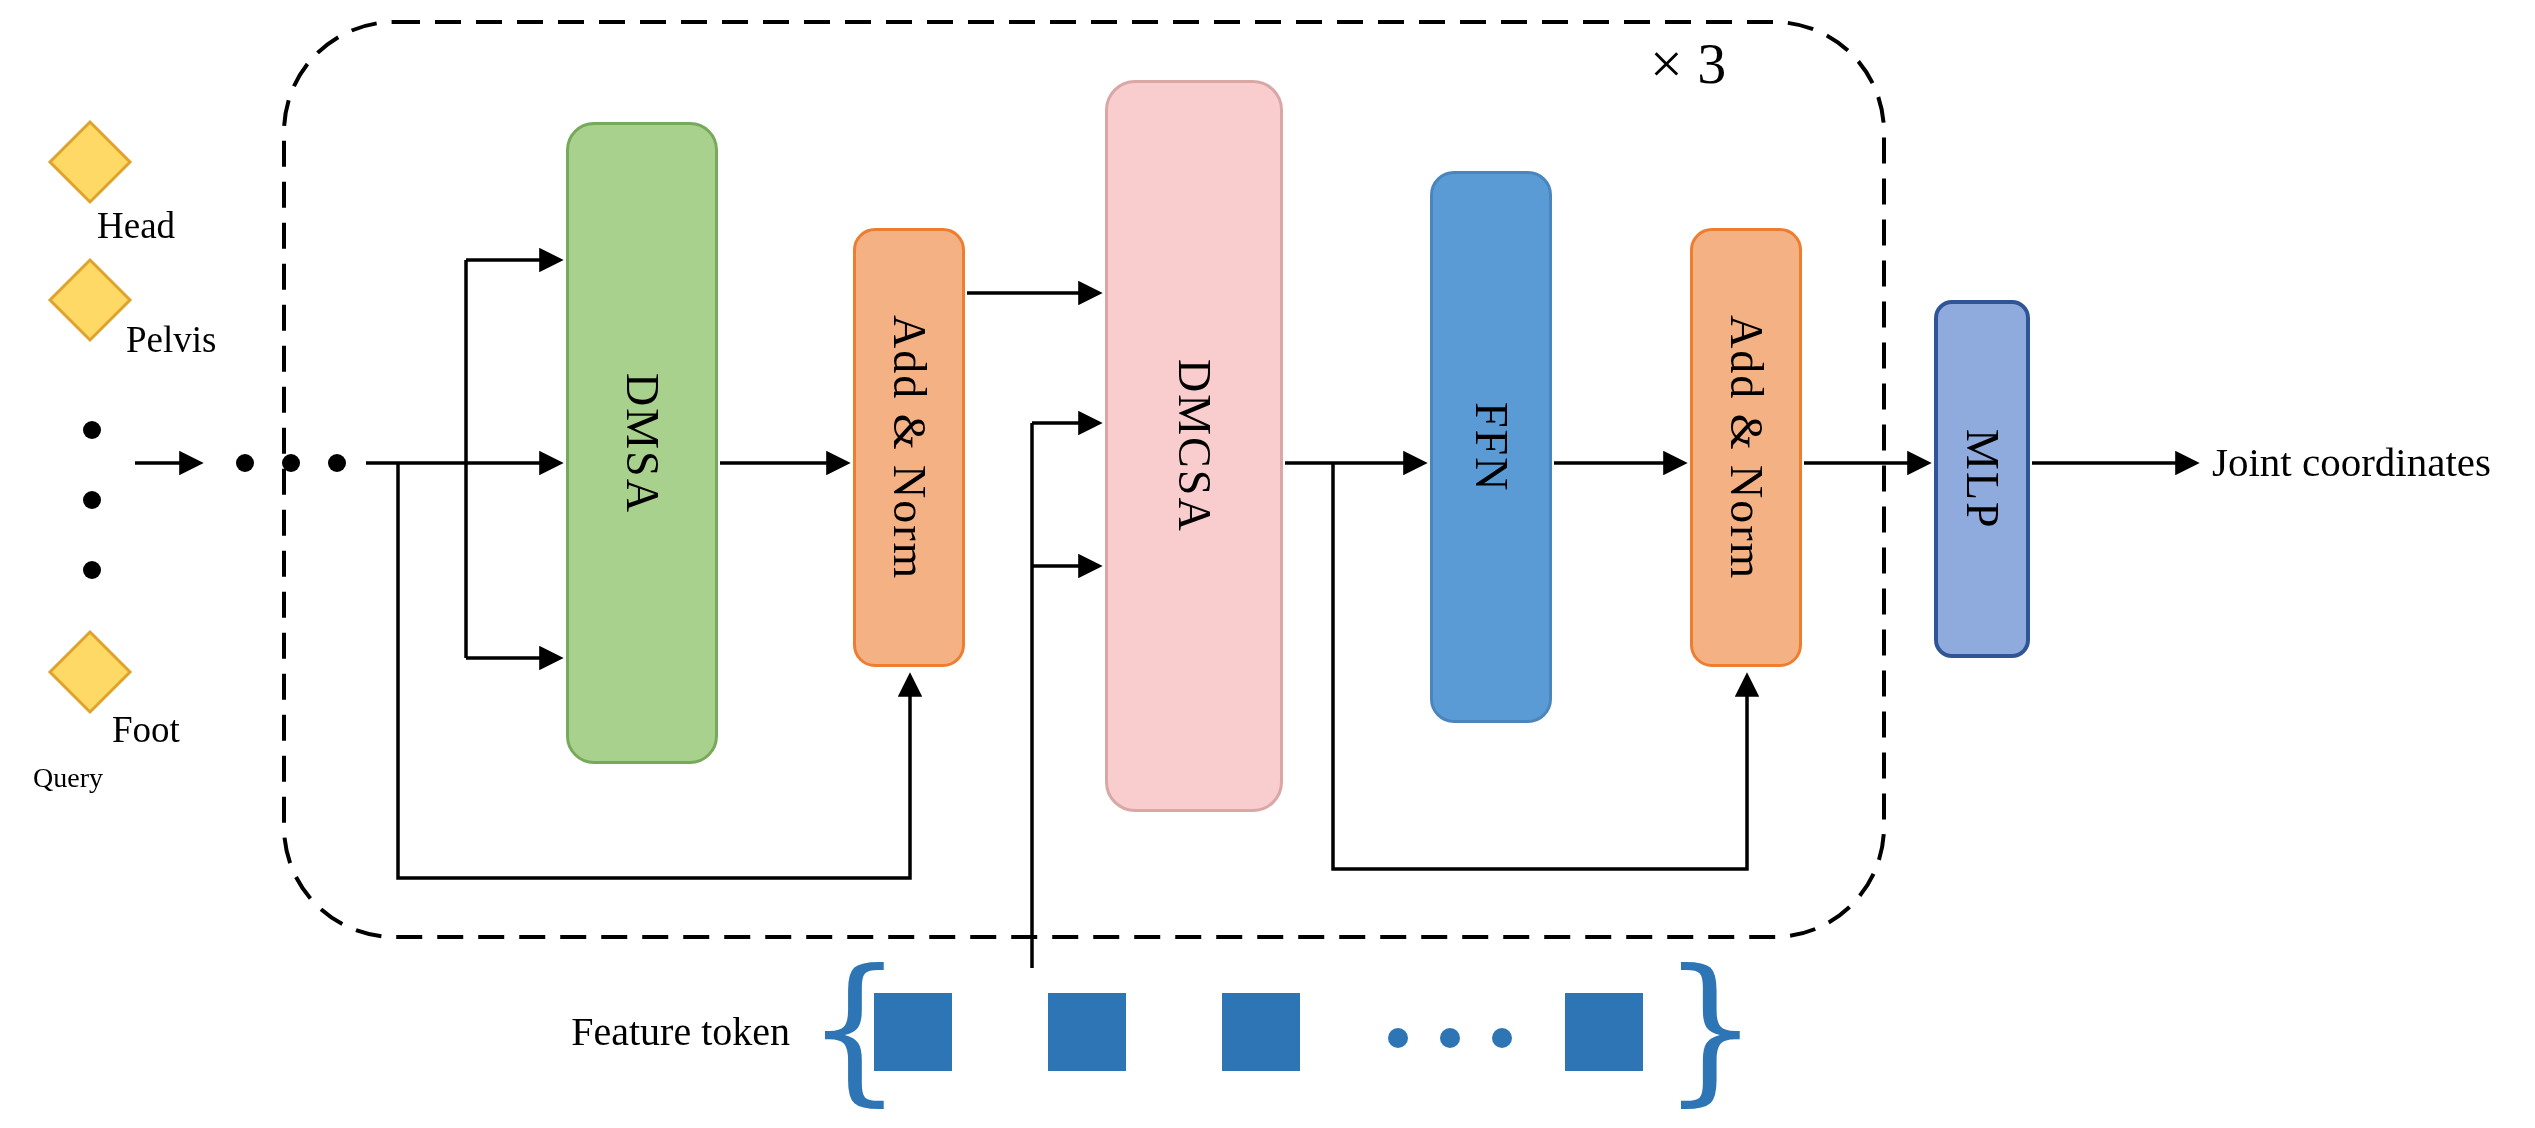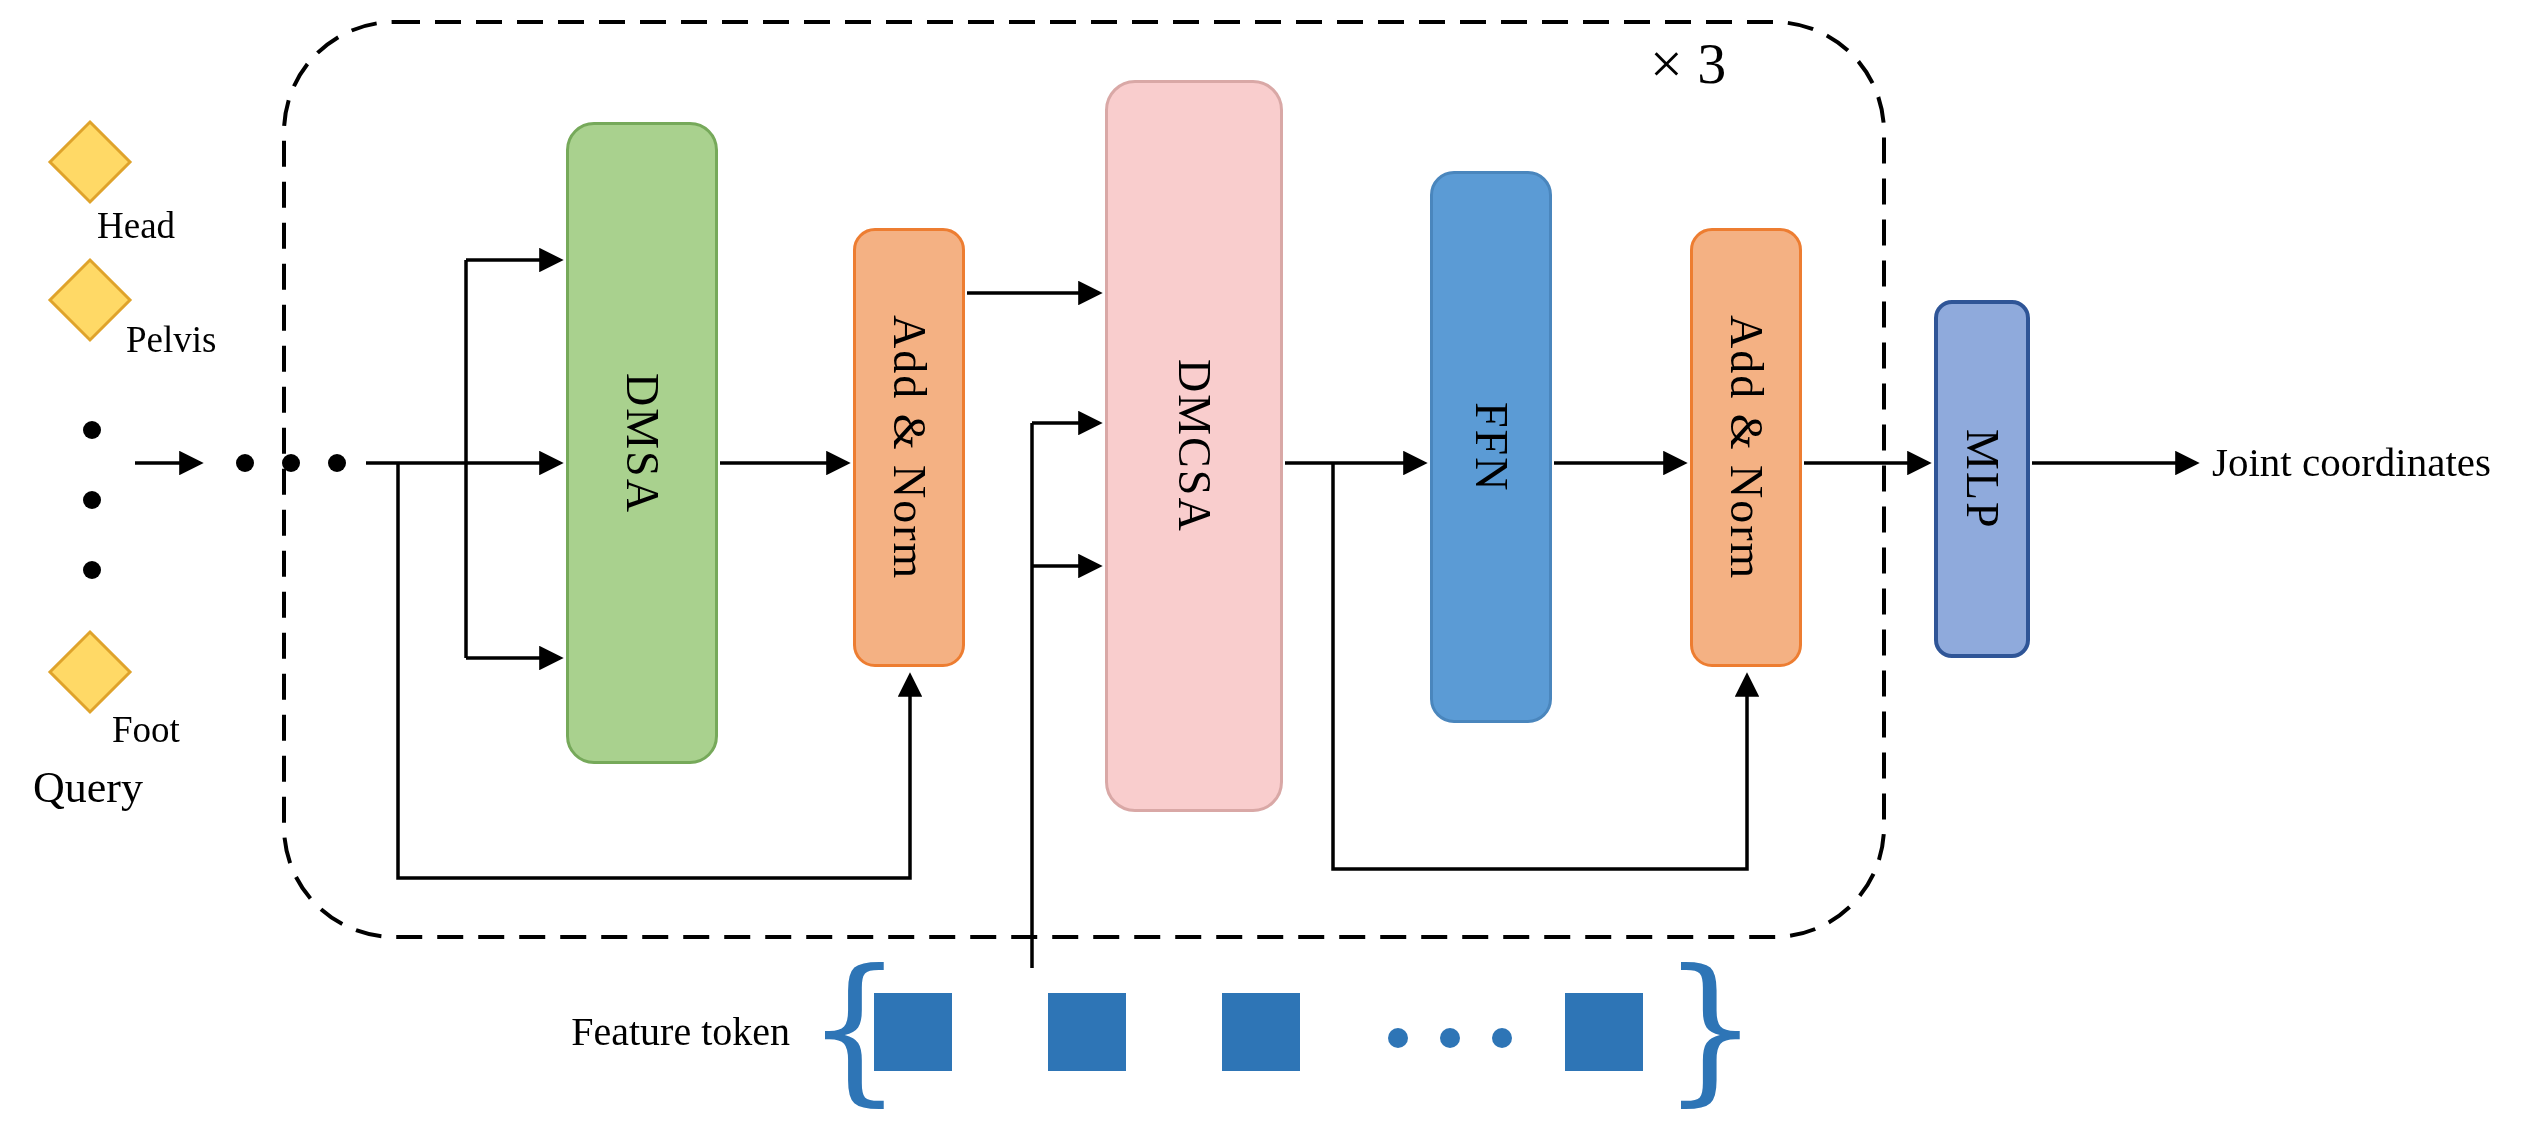--- a/index.html
+++ b/index.html
@@ -27,21 +27,21 @@
   .b-addnorm1{left:853px;top:228px;width:112px;height:439px;background:#F4B183;border:3px solid #ED7D31;border-radius:22px;}
   .b-dmcsa{left:1105px;top:80px;width:178px;height:732px;background:#F9CDCD;border:3px solid #d9a8a6;border-radius:30px;}
   .b-ffn{left:1430px;top:171px;width:122px;height:552px;background:#5B9BD5;border:3px solid #4a86bd;border-radius:24px;}
   .b-addnorm2{left:1690px;top:228px;width:112px;height:439px;background:#F4B183;border:3px solid #ED7D31;border-radius:22px;}
   .b-mlp{left:1934px;top:300px;width:96px;height:358px;background:#8FAADC;border:4px solid #2F5597;border-radius:18px;}
   .label{position:absolute;white-space:nowrap;}
   .l-loop{left:1650px;top:30px;font-size:58px;}
   .l-head{left:97px;top:180px;font-size:37px;margin-top:24px;}
   .l-pelvis{left:112px;top:318px;font-size:37px;margin-left:14px;}
   .l-foot{left:112px;top:708px;font-size:37px;}
-  .l-query{left:33px;top:762px;font-size:44px;}
+  .l-query{left:33px;top:762px;font-size:28px;}
   .l-output{left:2212px;top:438px;font-size:41px;}
   .l-feature{left:500px;top:1008px;width:290px;text-align:right;font-size:40px;}
   .brace{
     position:absolute;
     font-family:"DejaVu Serif","Liberation Serif",serif;
     font-size:152px;line-height:160px;
     color:#2E75B6;
     transform:scaleY(1.05);
   }
   .brace-left{left:806px;top:948px;}

